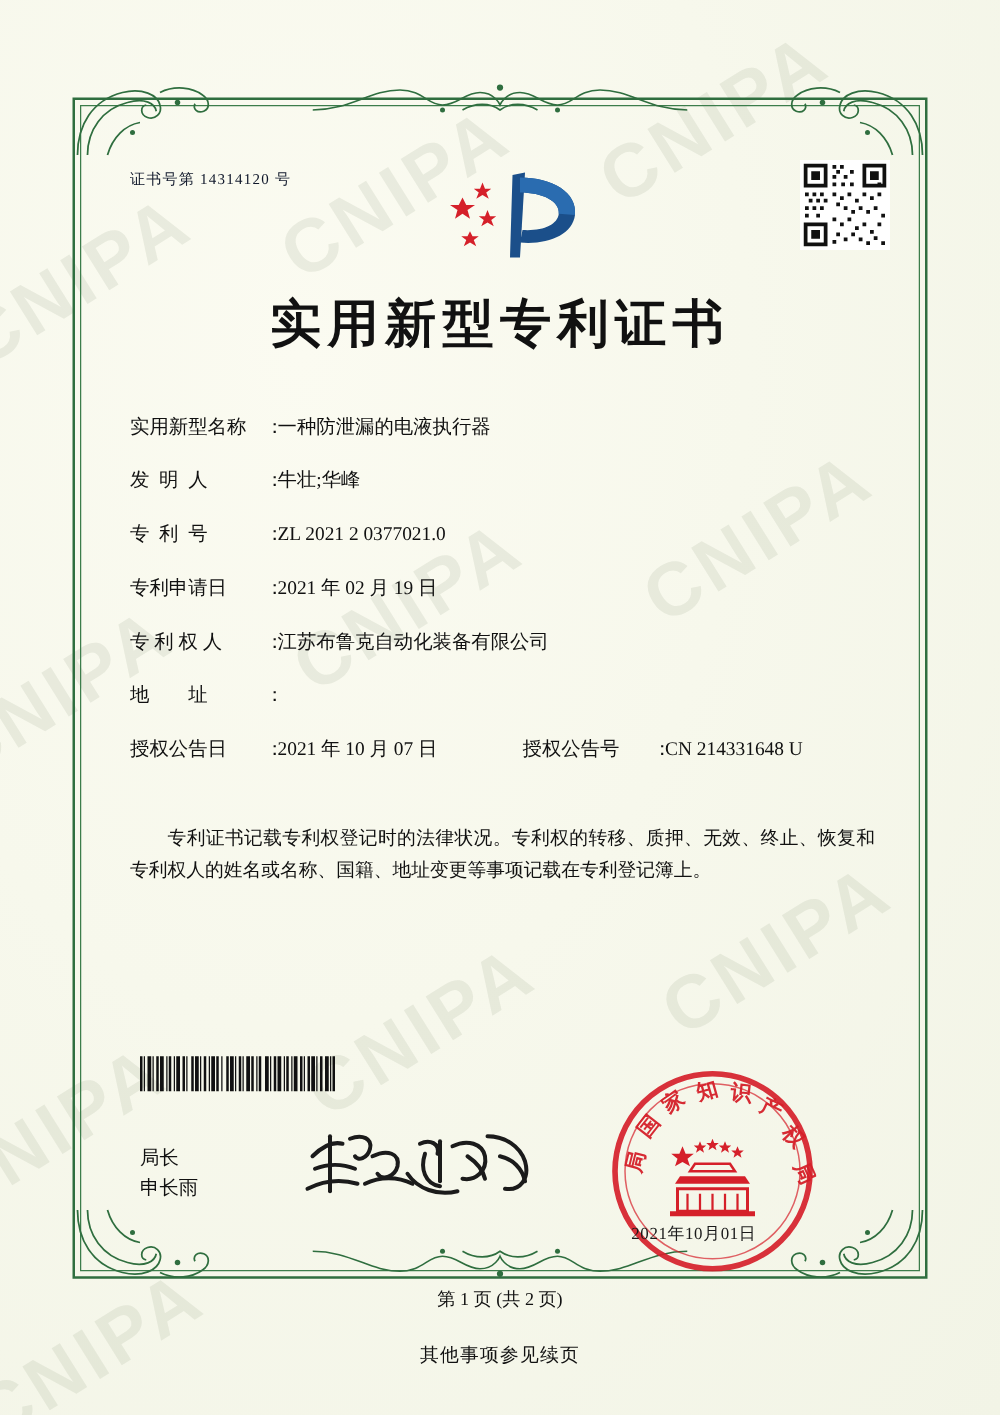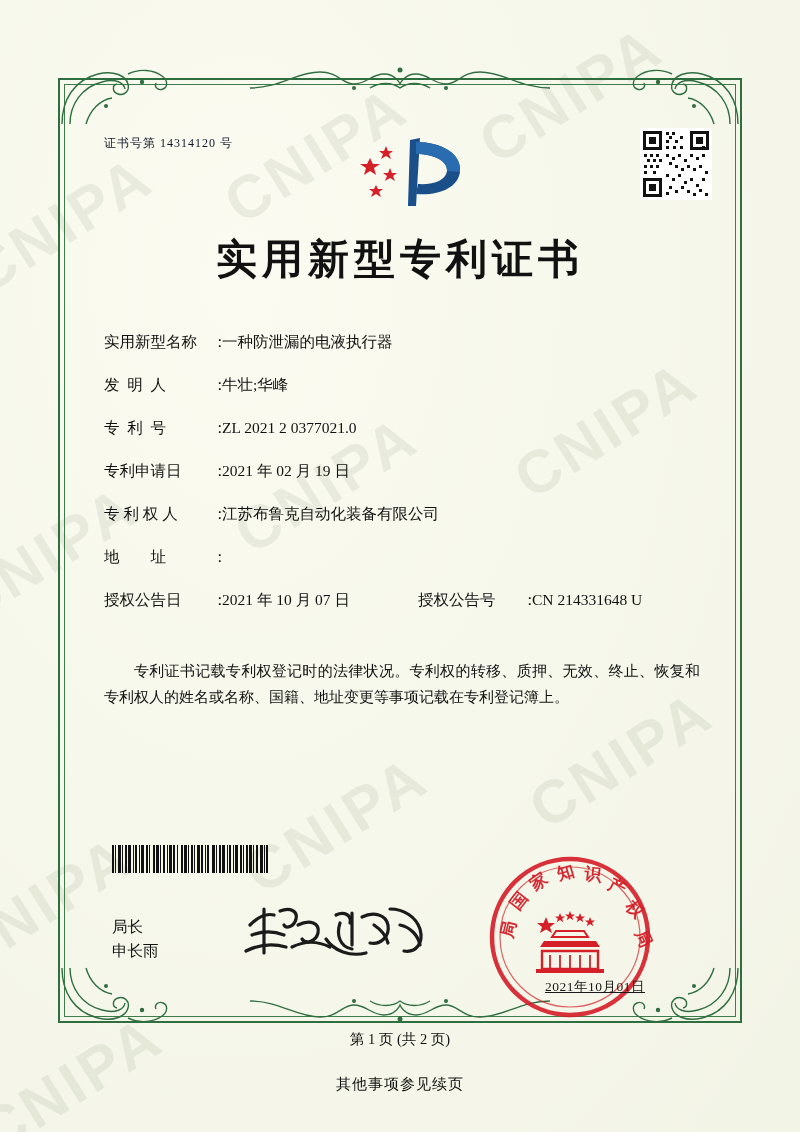--- a/index.html
+++ b/index.html
@@ -200,25 +200,24 @@
   .seal {
     position: absolute;
     left: 488px; top: 855px;
     width: 165px; height: 165px;
   }
   .seal svg { width: 100%; height: 100%; display: block; }
   .seal-date {
     position: absolute;
     left: 505px; top: 978px;
     width: 140px;
-    text-align: right;
+    text-align: left;
     font-size: 13.5px;
     color: #1a1a1a;
     letter-spacing: 0.5px;
-    text-decoration: underline;
   }
 
   .page-num {
     position: absolute;
     left: 0; right: 0; top: 1030px;
     text-align: center;
     font-size: 14.5px;
     color: #111;
   }
   .footer-note {

